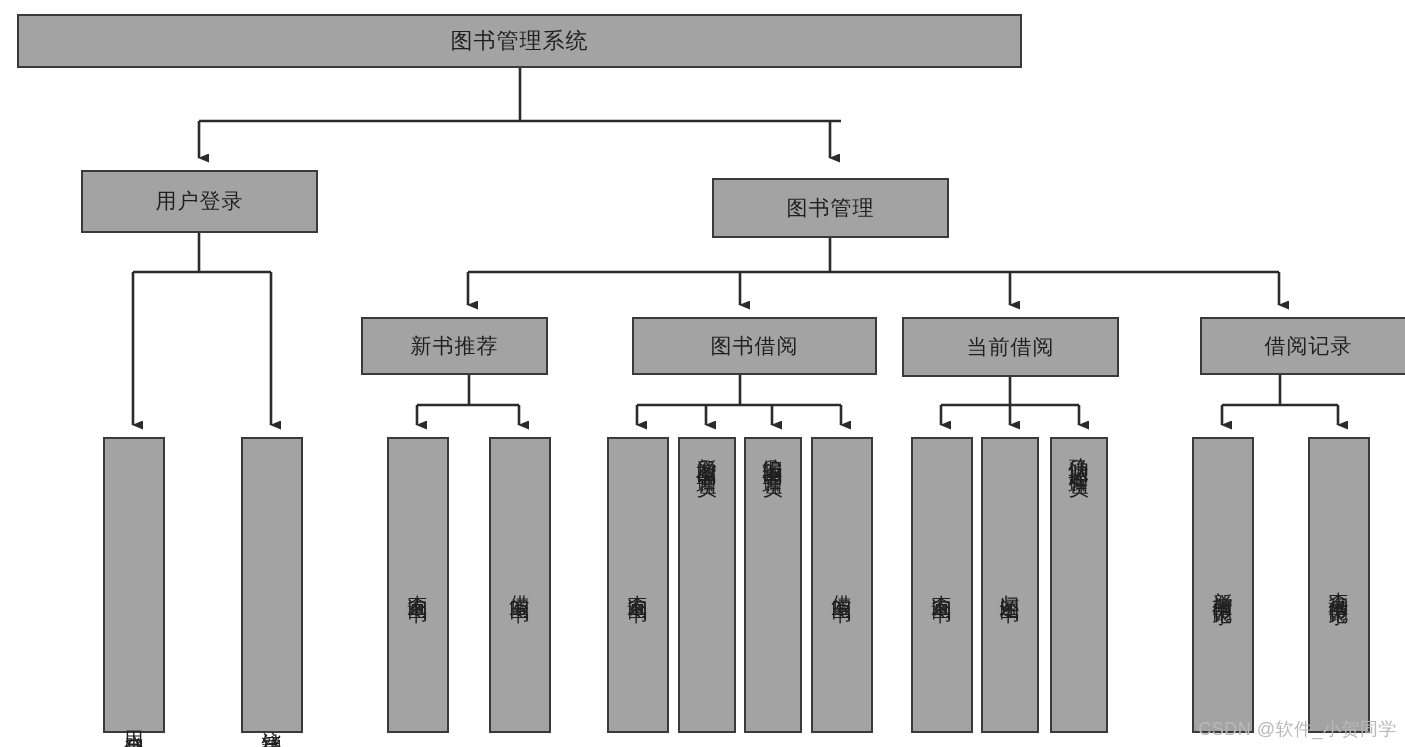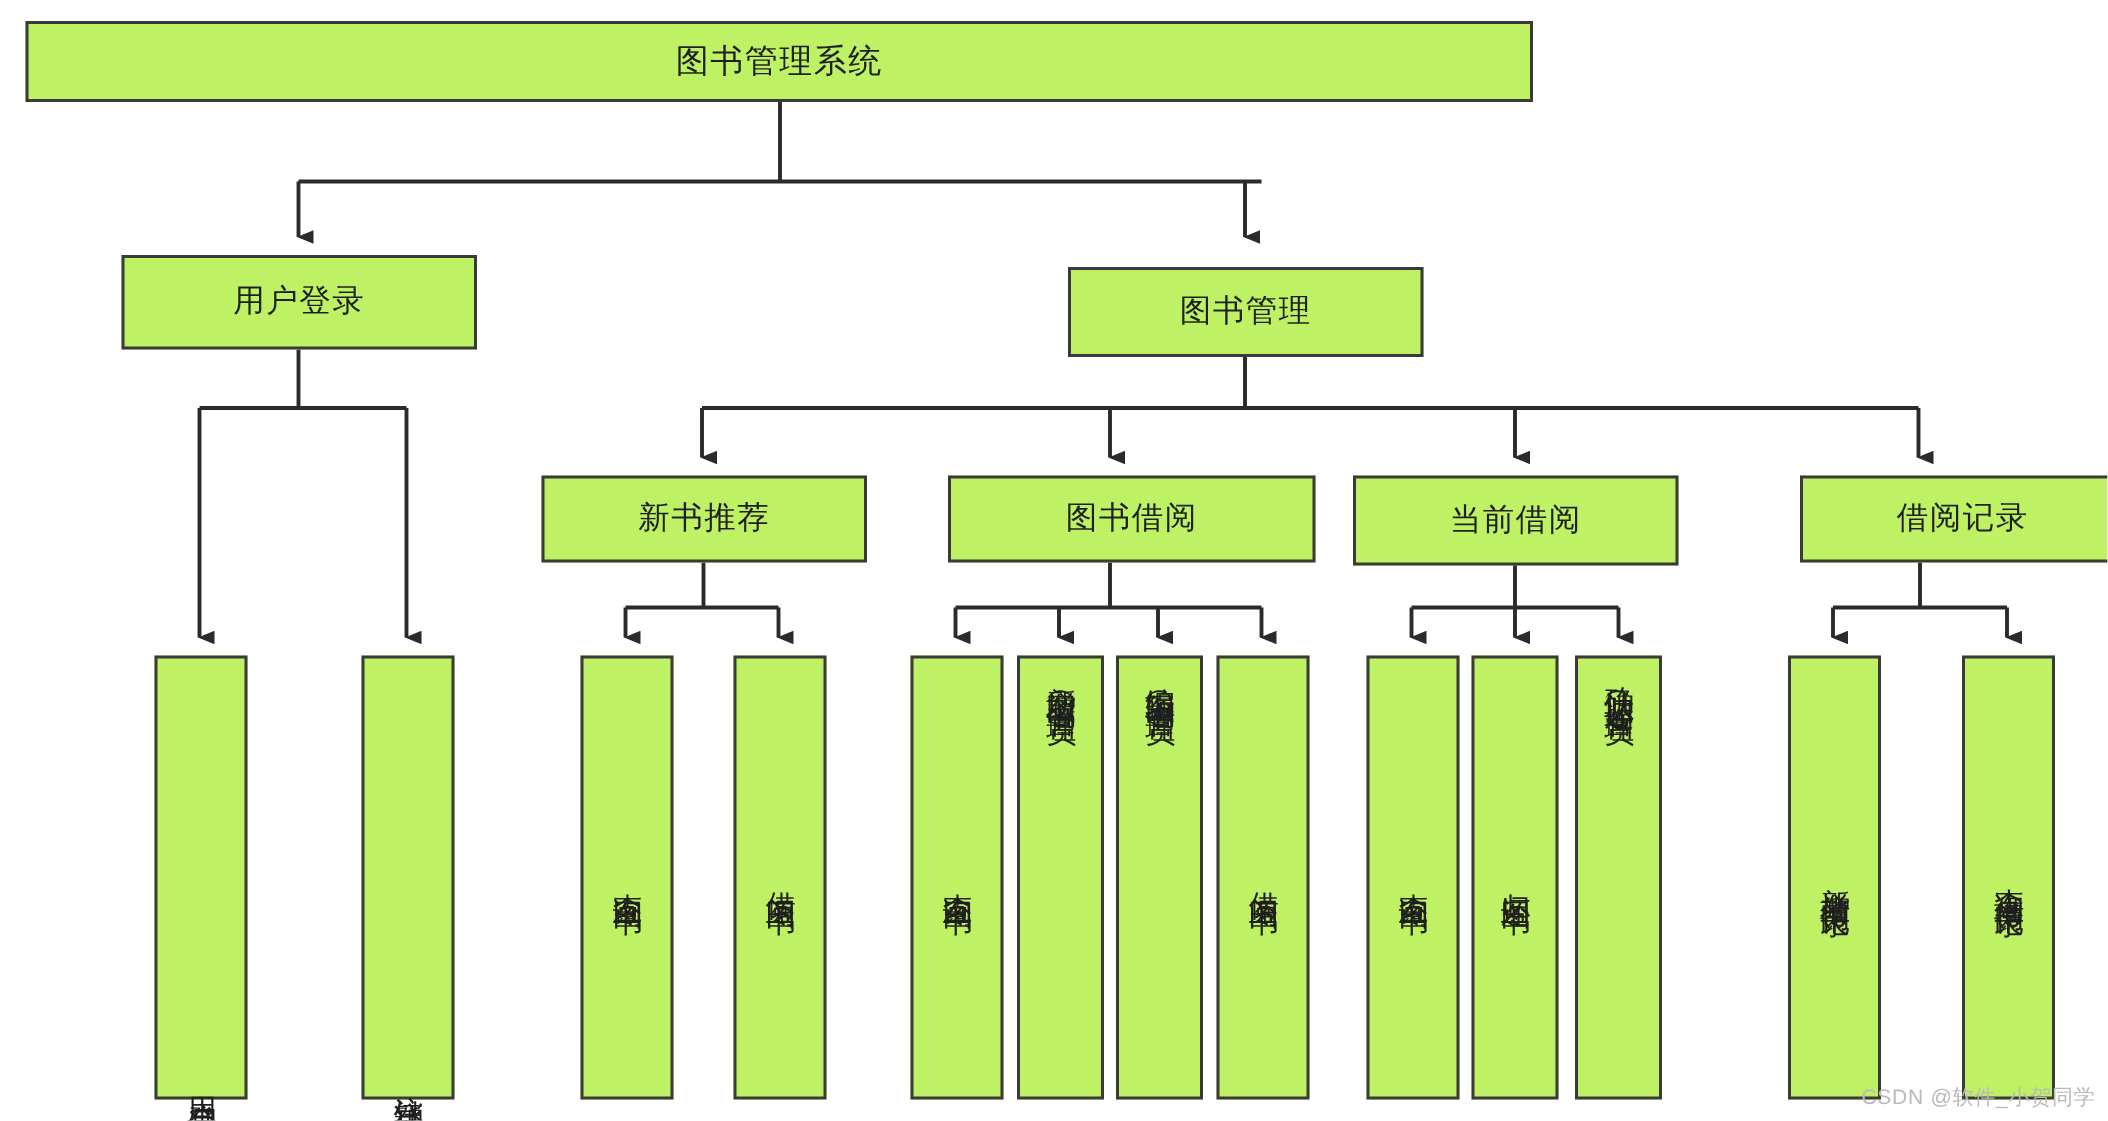--- a/index.html
+++ b/index.html
@@ -23,21 +23,21 @@
     left: 0;
     top: 0;
     width: 1405px;
     height: 747px;
     pointer-events: none;
   }
   .node {
     position: absolute;
     box-sizing: border-box;
     border: 2px solid #3a3a3a;
-    background: #bef264;
+    background: #a3a3a3;
     display: flex;
     align-items: center;
     justify-content: center;
     color: #1f1f1f;
     font-size: 21px;
     line-height: 1.15;
     letter-spacing: 1px;
     z-index: 2;
   }
   .node.root {
@@ -61,21 +61,21 @@
     padding-bottom: 4px;
   }
   .leaf.topalign {
     align-items: flex-start;
     padding-top: 3px;
   }
   .watermark {
     position: absolute;
     right: 8px;
     bottom: 6px;
-    font-size: 14px;
+    font-size: 18px;
     color: #b9b9b9;
     letter-spacing: 0.5px;
     z-index: 5;
     white-space: nowrap;
   }
 </style>
 </head>
 <body>
 
 <div id="diagram">
@@ -134,21 +134,21 @@
     <span>图书管理系统</span>
   </div>
 
   <div class="node" style="left:81px; top:170px; width:237px; height:63px;">
     <span>用户登录</span>
   </div>
   <div class="node" style="left:712px; top:178px; width:237px; height:60px;">
     <span>图书管理</span>
   </div>
 
-  <div class="node" style="left:361px; top:317px; width:217px; height:58px;">
+  <div class="node" style="left:361px; top:317px; width:187px; height:58px;">
     <span>新书推荐</span>
   </div>
   <div class="node" style="left:632px; top:317px; width:245px; height:58px;">
     <span>图书借阅</span>
   </div>
   <div class="node" style="left:902px; top:317px; width:217px; height:60px;">
     <span>当前借阅</span>
   </div>
   <div class="node" style="left:1200px; top:317px; width:217px; height:58px;">
     <span>借阅记录</span>

